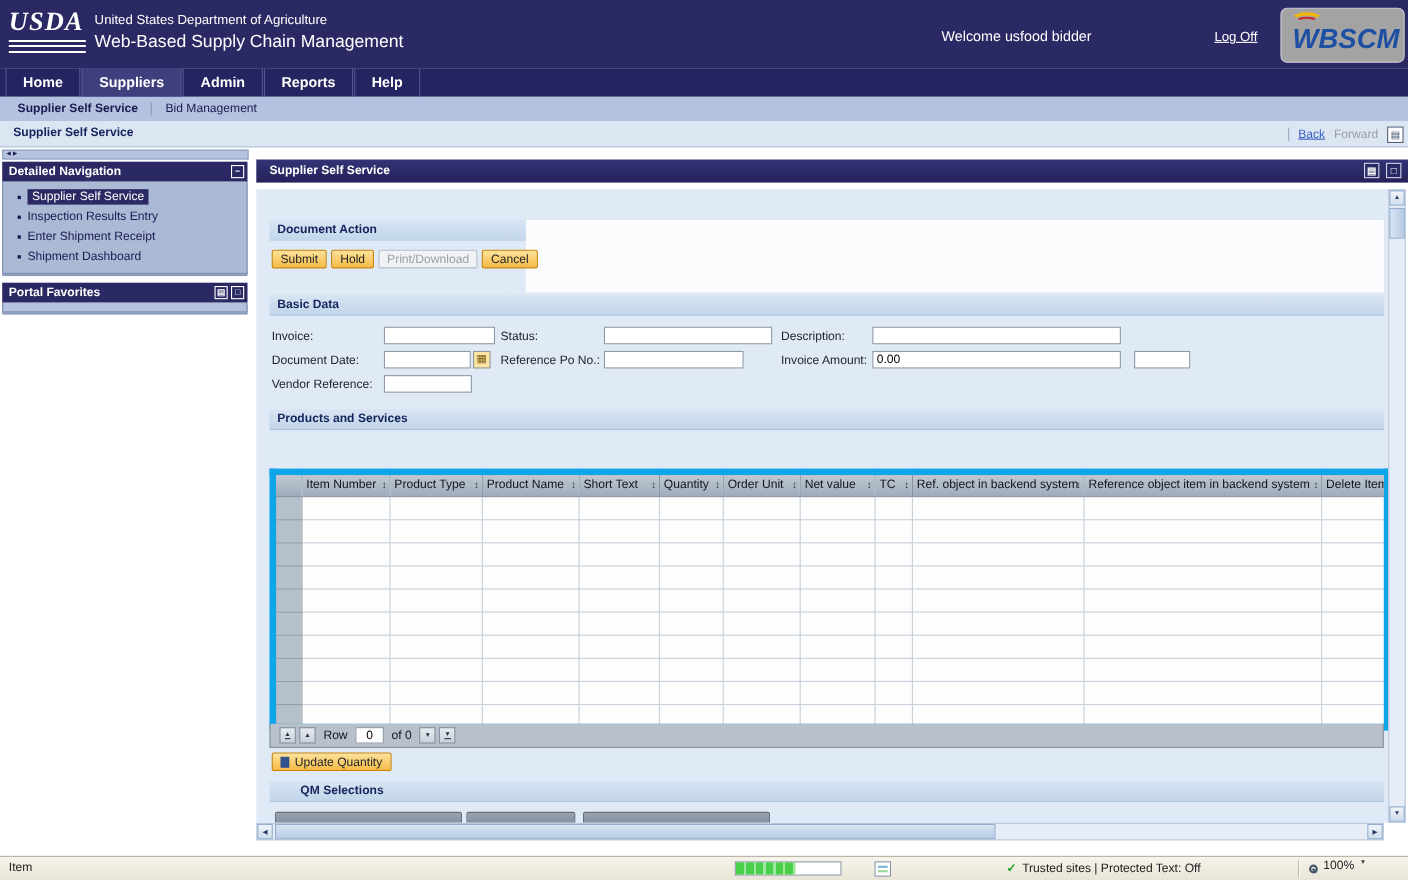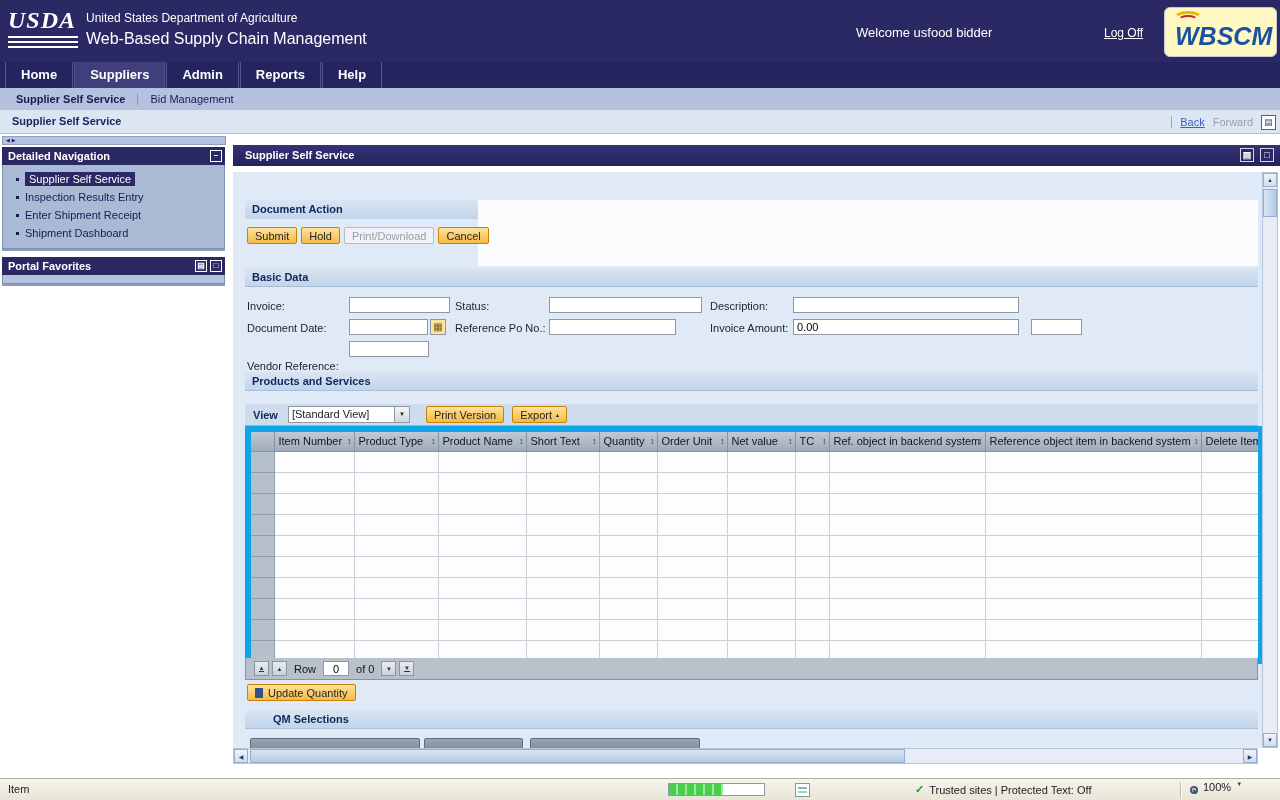--- a/index.html
+++ b/index.html
@@ -14,21 +14,21 @@
   #top-header { left:0; top:0; width:1280px; height:62px; background:#2a2963; }
   .usda-logo { left:8px; top:7px; width:70px; height:48px; }
   .usda-word { display:block; font-family:"Liberation Serif", serif; font-style:italic; font-weight:bold;
                font-size:24px; color:#fff; line-height:26px; letter-spacing:1px; }
   .usda-stripes { display:block; margin-top:3px; height:14px;
     background:repeating-linear-gradient(180deg,#fff 0 2px, transparent 2px 5px); }
   .agency { left:86px; top:11px; color:#fff; font-size:12px; }
   .app-title { left:86px; top:30px; color:#fff; font-size:16px; }
   .welcome { left:828px; top:25px; color:#fff; font-size:13px;margin-left:28px; }
   .logoff { left:1104px; top:26px; color:#fff; font-size:12px; text-decoration:underline; cursor:pointer; }
-  .wbscm { left:1164px; top:7px; width:113px; height:50px; background:#fef9c3; border:1px solid #c9cbd6;
+  .wbscm { left:1164px; top:7px; width:113px; height:50px; background:#a3a3a3; border:1px solid #c9cbd6;
            border-radius:6px; }
   .wbscm-text { position:absolute; left:10px; top:14px; font-style:italic; font-weight:bold;
                 font-size:25px; color:#1d4fa3; letter-spacing:0px; }
   .arc { position:absolute; border:solid transparent; border-radius:50%; }
   .arc-y { left:8px; top:3px; width:30px; height:16px; border-width:3px; border-top-color:#f2b705; }
   .arc-r { left:13px; top:7px; width:20px; height:10px; border-width:2px; border-top-color:#cc2a2a; }
 
   
   #tabbar { left:0; top:62px; width:1280px; height:26px; background:#242460; display:flex; padding-left:5px; }
   .tab { height:26px; line-height:26px; padding:0 15px; color:#fff; font-weight:bold; font-size:13px;
@@ -291,37 +291,25 @@
 
   <span class="flabel" style="left:14px; top:149px;">Document Date:</span>
   <input class="inp" style="left: 116px; top: 147px; width: 79px;">
   <span class="cal-btn" style="left:197px; top:147px;">▦</span>
   <span class="flabel" style="left:222px; top:149px;">Reference Po No.:</span>
   <input class="inp" style="left: 316px; top: 147px; width: 127px;">
   <span class="flabel" style="left:477px; top:149px;">Invoice Amount:</span>
   <input class="inp" style="left: 560px; top: 147px; width: 226px;" value="0.00">
   <input class="inp" style="left: 798px; top: 147px; width: 51px;">
 
-  <span class="flabel" style="left:14px; top:187px;">Vendor Reference:</span>
+  <span class="flabel" style="left:14px; top:171px;">Vendor Reference:</span>
   <input class="inp" style="left: 116px; top: 169px; width: 80px;">
 
   <div class="section-bar" style="top:200px;">Products and Services</div>
 
-  <div id="tbl-toolbar">
-    <span class="view-label">View</span>
-    <span class="viewsel">
-      <span class="txt">[Standard View]</span>
-      <span class="dd">▼</span>
-    </span>
-    <span class="btn" id="print-btn">Print Version</span>
-    <span class="btn" id="export-btn">
-      <span>Export</span>
-      <span class="menu-arrow">▴</span>
-    </span>
-  </div>
 
   <div id="tbl-wrap">
     <table id="products-table">
       <colgroup>
         <col style="width:26px;">
           <col style="width:80px;">
           <col style="width:84px;">
           <col style="width:88px;">
         <col style="width:73px;">
           <col style="width:58px;">

